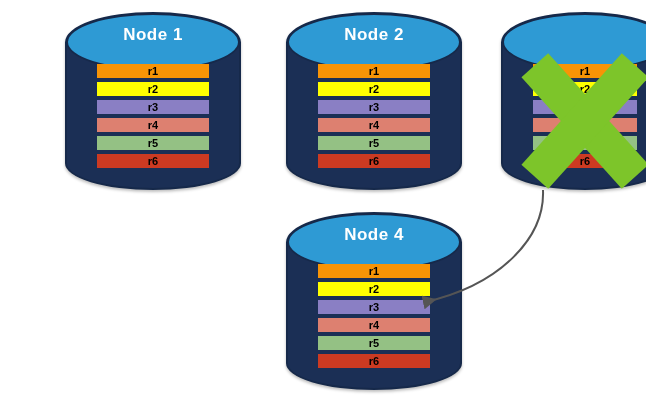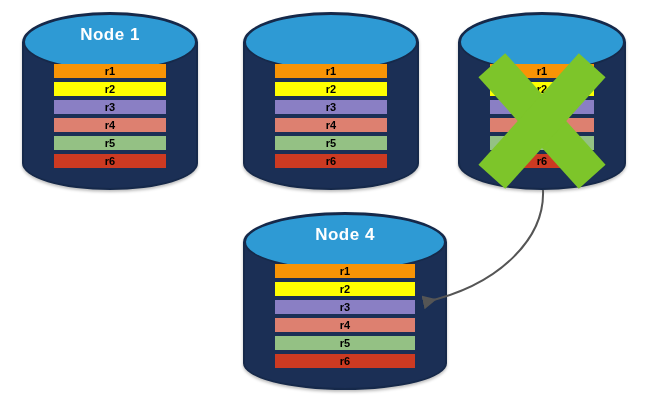--- a/index.html
+++ b/index.html
@@ -12,20 +12,21 @@
     width: 646px;
     height: 402px;
     background: #ffffff;
     overflow: hidden;
     font-family: "Liberation Sans", sans-serif;
   }
 
   
   .node {
     position: absolute;
+    margin-left: 43px;
   }
   .node-body {
     position: absolute;
     left: 0;
     top: 0;
     width: 100%;
     height: 100%;
     background: #1b2f55;
     border: 2px solid #16294a;
     border-radius: 50% / 17% 17% 15% 15%;
@@ -121,20 +122,21 @@
       <div class="row" style="background: rgb(138, 127, 196);">r3</div>
       <div class="row" style="background: rgb(221, 128, 112);">r4</div>
       <div class="row" style="background: rgb(148, 193, 132);">r5</div>
       <div class="row" style="background: rgb(204, 58, 34);">r6</div>
     </div>
   </div>
 
   <div class="node" style="left:243px; top:12px; width:176px; height:178px;">
     <div class="node-body"></div>
     <div class="node-top"></div>
+    <div class="node-title">Node  2</div>
     <div class="rows">
       <div class="row" style="background: rgb(248, 148, 6);">r1</div>
       <div class="row" style="background: rgb(255, 255, 0);">r2</div>
       <div class="row" style="background: rgb(138, 127, 196);">r3</div>
       <div class="row" style="background: rgb(221, 128, 112);">r4</div>
       <div class="row" style="background: rgb(148, 193, 132);">r5</div>
       <div class="row" style="background: rgb(204, 58, 34);">r6</div>
     </div>
   </div>
 
@@ -148,21 +150,21 @@
       <div class="row" style="background: rgb(221, 128, 112);">r4</div>
       <div class="row" style="background: rgb(148, 193, 132);">r5</div>
       <div class="row" style="background: rgb(204, 58, 34);">r6</div>
     </div>
     <div class="cross" style="left:10px; top:38px; width:148px; height:142px;">
       <div class="cross-bar a"></div>
       <div class="cross-bar b"></div>
     </div>
   </div>
 
-  <div class="node" style="left:243px; top:212px; width:176px; height:178px;padding-left:28px;">
+  <div class="node" style="left:243px; top:212px; width:176px; height:178px;">
     <div class="node-body"></div>
     <div class="node-top"></div>
     <div class="node-title">Node  4</div>
     <div class="rows">
       <div class="row" style="background: rgb(248, 148, 6);">r1</div>
       <div class="row" style="background: rgb(255, 255, 0);">r2</div>
       <div class="row" style="background: rgb(138, 127, 196);">r3</div>
       <div class="row" style="background: rgb(221, 128, 112);">r4</div>
       <div class="row" style="background: rgb(148, 193, 132);">r5</div>
       <div class="row" style="background: rgb(204, 58, 34);">r6</div>

